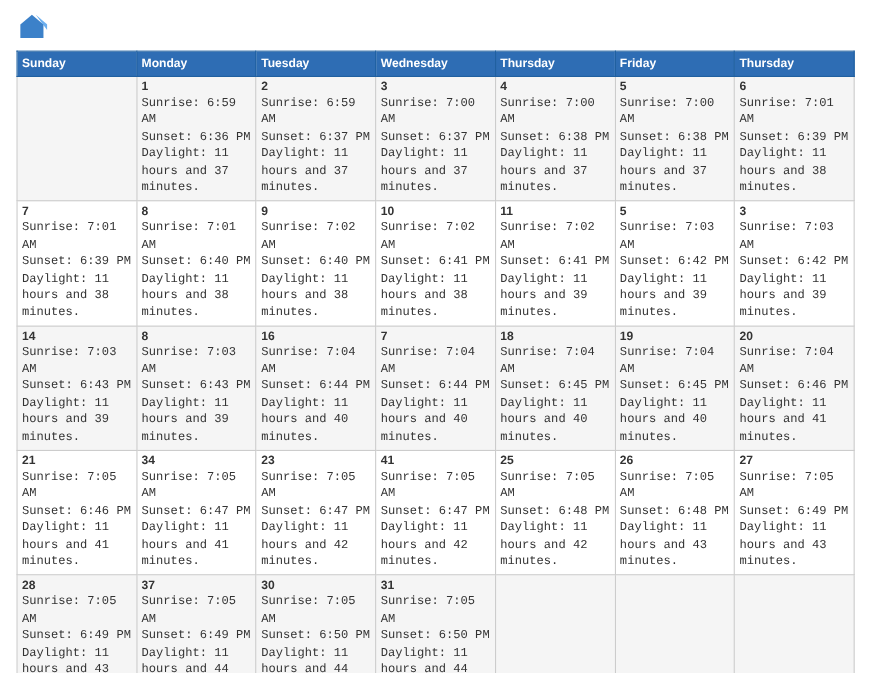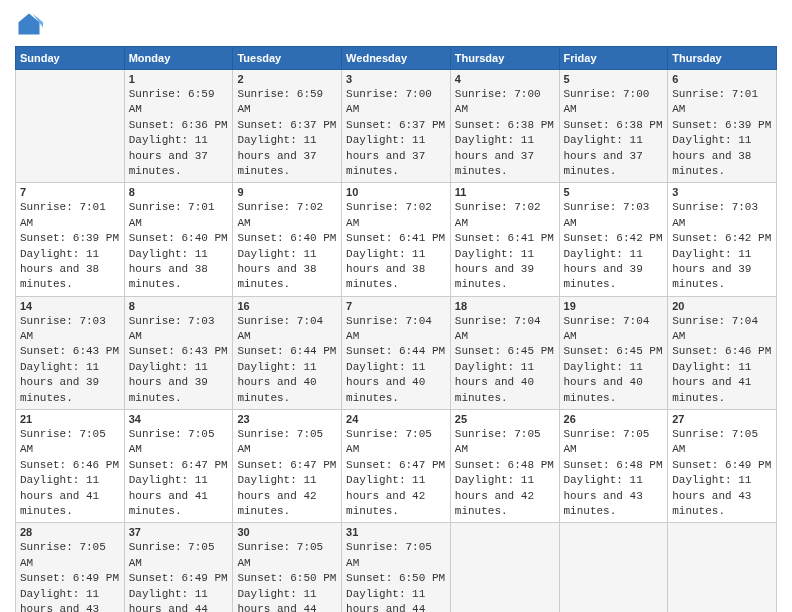--- a/index.html
+++ b/index.html
@@ -221,21 +221,21 @@
           </td>
           <td>
             <span class="day-num">34</span>
             <div class="day-info">Sunrise: 7:05 AM<br>Sunset: 6:47 PM<br>Daylight: 11 hours and 41 minutes.</div>
           </td>
           <td>
             <span class="day-num">23</span>
             <div class="day-info">Sunrise: 7:05 AM<br>Sunset: 6:47 PM<br>Daylight: 11 hours and 42 minutes.</div>
           </td>
           <td>
-            <span class="day-num">24</span>
+            <span class="day-num">41</span>
             <div class="day-info">Sunrise: 7:05 AM<br>Sunset: 6:47 PM<br>Daylight: 11 hours and 42 minutes.</div>
           </td>
           <td>
             <span class="day-num">25</span>
             <div class="day-info">Sunrise: 7:05 AM<br>Sunset: 6:48 PM<br>Daylight: 11 hours and 42 minutes.</div>
           </td>
           <td>
             <span class="day-num">26</span>
             <div class="day-info">Sunrise: 7:05 AM<br>Sunset: 6:48 PM<br>Daylight: 11 hours and 43 minutes.</div>
           </td>

